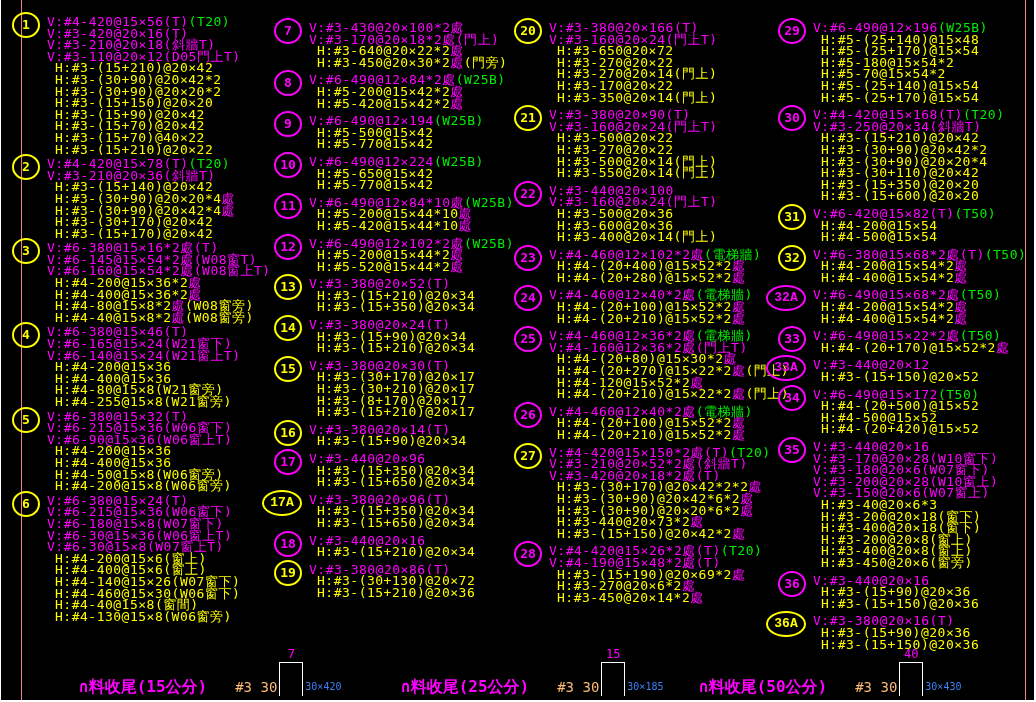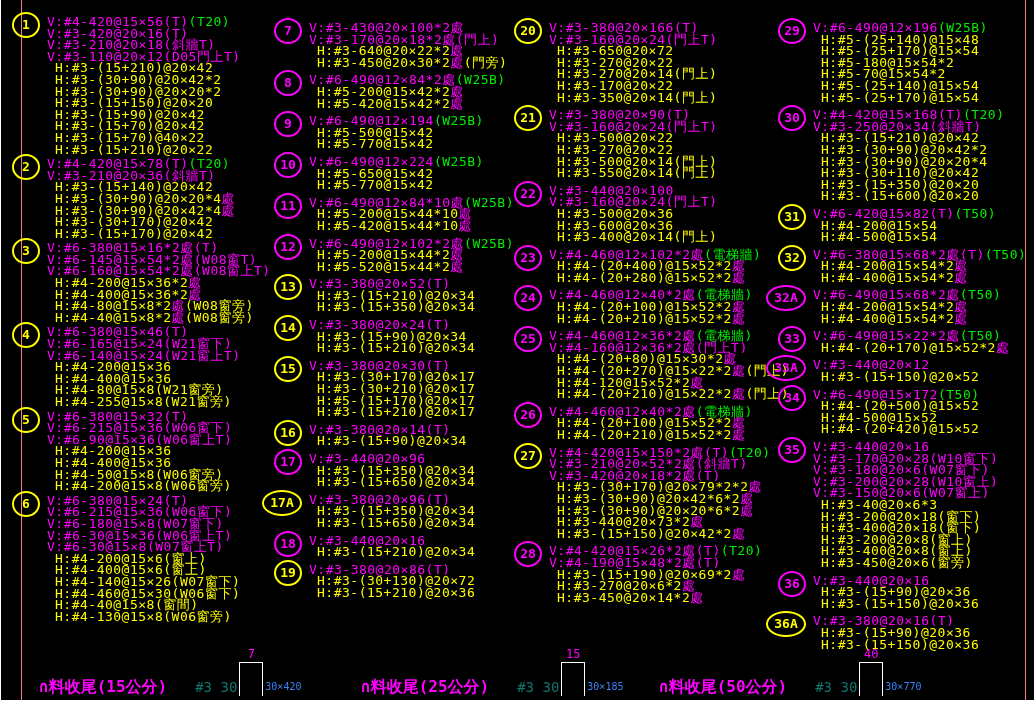--- a/index.html
+++ b/index.html
@@ -16,36 +16,36 @@
   .vline.right{right:8px;}
 
   .col{position:absolute;width:262px;}
   .item{position:relative;}
   .badge{
     position:absolute;right:100%;margin-right:7px;top:-4px;
     min-width:20px;height:22px;line-height:22px;padding:0 2px;
     border:2px solid;border-radius:50%;
     text-align:center;font-size:13px;font-weight:bold;
   }
-  .badge.wide{min-width:32px;}
+  .badge.wide{min-width:32px;font-family:Liberation Mono, monospace;}
   .b-y{border-color:#ffff00;color:#ffff00;}
   .b-m{border-color:#ff00ff;color:#ff00ff;}
 
   .line{font-size:13px;line-height:11.6px;letter-spacing:.5px;white-space:nowrap;}
   .h-line{padding-left:8px;}
   .c-m{color:#ff00ff;}
   .c-y{color:#ffff00;}
   .c-g{color:#00ee00;margin-top:16px;}
 
   .gap-s .item{margin-bottom:3px;}
   .gap-l .item{margin-bottom:6px;}
 
   .fitem{position:absolute;display:flex;align-items:flex-end;}
-  .flabel{color:#ff00ff;font-weight:bold;font-size:16px;letter-spacing:0;line-height:18px;}
-  .fspec{color:#0f766e;font-size:14px;margin-left:28px;line-height:18px;}
+  .flabel{color:#ff00ff;font-weight:bold;font-size:16px;letter-spacing:0;line-height:18px;margin-left:40px;}
+  .fspec{color:#fdba74;font-size:14px;margin-left:28px;line-height:18px;}
   .fshape-wrap{display:flex;flex-direction:column;align-items:center;margin:0 2px;}
   .fdim{color:#ff00ff;font-size:12px;line-height:12px;margin-bottom:2px;}
   .fshape{width:22px;height:33px;border:1px solid #fff;border-bottom:none;background:#000;}
   .fsize{color:#3b82f6;font-size:10px;line-height:18px;}
 </style>
 </head>
 <body>
 
 <div class="page">
   <div class="vline left"></div>
@@ -200,21 +200,21 @@
             <div class="line h-line"><span class="c-y">H:#3-(15+90)@20×34</span></div>
             <div class="line h-line"><span class="c-y">H:#3-(15+210)@20×34</span></div>
           </div>
         </div>
         <div class="item">
           <div class="badge b-y">15</div>
           <div>
             <div class="line v-line"><span class="c-m">V:#3-380@20×30(T)</span></div>
             <div class="line h-line"><span class="c-y">H:#3-(30+170)@20×17</span></div>
             <div class="line h-line"><span class="c-y">H:#3-(30+210)@20×17</span></div>
-            <div class="line h-line"><span class="c-y">H:#5-(15+170)@20×17</span></div>
+            <div class="line h-line"><span class="c-y">H:#3-(8+170)@20×17</span></div>
             <div class="line h-line"><span class="c-y">H:#3-(15+210)@20×17</span></div>
           </div>
         </div>
         <div class="item">
           <div class="badge b-y">16</div>
           <div>
             <div class="line v-line"><span class="c-m">V:#3-380@20×14(T)</span></div>
             <div class="line h-line"><span class="c-y">H:#3-(15+90)@20×34</span></div>
           </div>
         </div>
@@ -318,21 +318,21 @@
             <div class="line h-line"><span class="c-y">H:#4-(20+100)@15×52*2</span><span class="c-m">處</span></div>
             <div class="line h-line"><span class="c-y">H:#4-(20+210)@15×52*2</span><span class="c-m">處</span></div>
           </div>
         </div>
         <div class="item">
           <div class="badge b-y">27</div>
           <div>
             <div class="line v-line"><span class="c-m">V:#4-420@15×150*2處(T)</span><span class="c-g">(T20)</span></div>
             <div class="line v-line"><span class="c-m">V:#3-210@20×52*2處(斜牆T)</span></div>
             <div class="line v-line"><span class="c-m">V:#3-420@20×18*2處(T)</span></div>
-            <div class="line h-line"><span class="c-y">H:#3-(30+170)@20×79*2*2</span><span class="c-m">處</span></div>
+            <div class="line h-line"><span class="c-y">H:#3-(30+170)@20×42*2*2</span><span class="c-m">處</span></div>
             <div class="line h-line"><span class="c-y">H:#3-(30+90)@20×42*6*2</span><span class="c-m">處</span></div>
             <div class="line h-line"><span class="c-y">H:#3-(30+90)@20×20*6*2</span><span class="c-m">處</span></div>
             <div class="line h-line"><span class="c-y">H:#3-440@20×73*2</span><span class="c-m">處</span></div>
             <div class="line h-line"><span class="c-y">H:#3-(15+150)@20×42*2</span><span class="c-m">處</span></div>
           </div>
         </div>
         <div class="item">
           <div class="badge b-m">28</div>
           <div>
             <div class="line v-line"><span class="c-m">V:#4-420@15×26*2處(T)</span><span class="c-g">(T20)</span></div>
@@ -470,16 +470,16 @@
       </span>
       <span class="fsize">30×185</span>
     </div>
     <div class="fitem" style="left:658px;top:648px;">
       <span class="flabel">∩料收尾(50公分)</span>
       <span class="fspec">#3 30</span>
       <span class="fshape-wrap">
         <span class="fdim">40</span>
         <span class="fshape"></span>
       </span>
-      <span class="fsize">30×770</span>
+      <span class="fsize">30×430</span>
     </div>
   </div>
 </div>
 
 </body></html>

